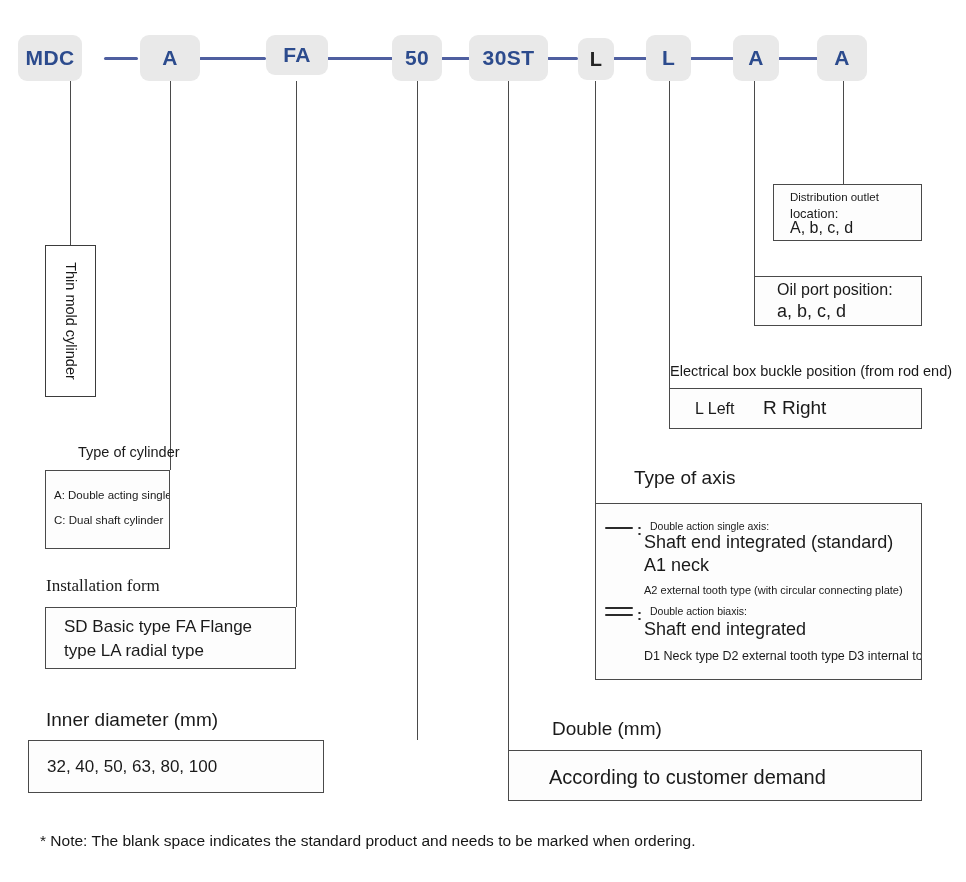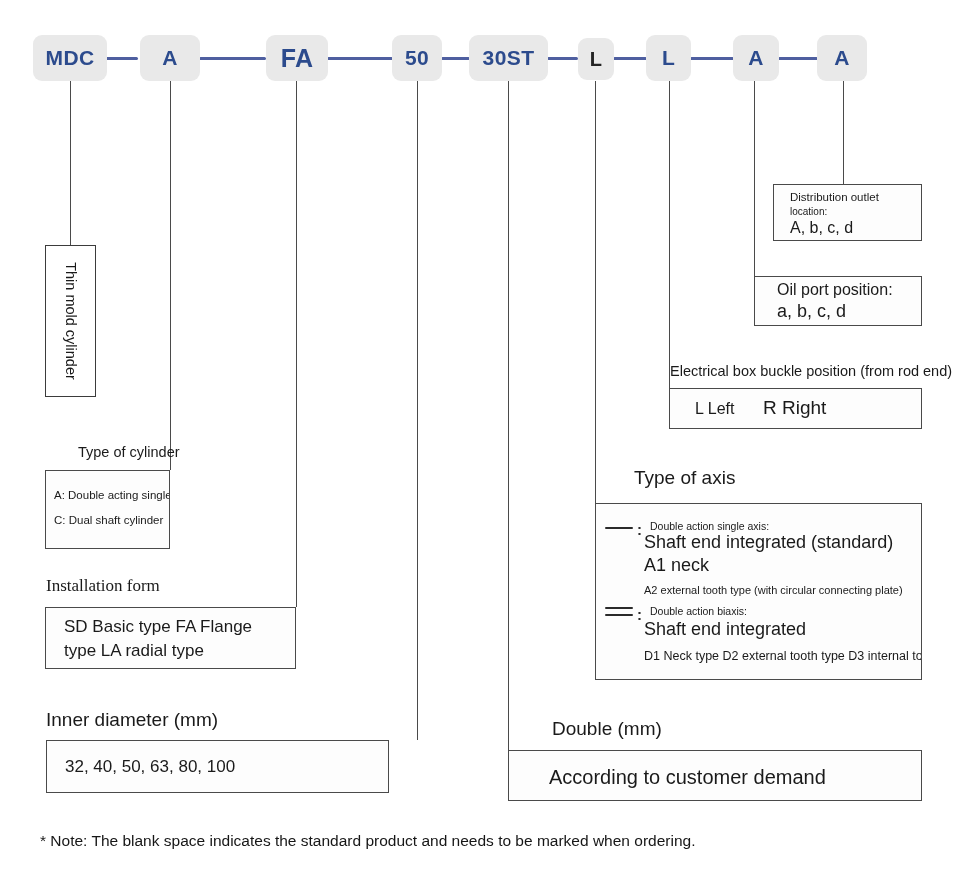--- a/index.html
+++ b/index.html
@@ -82,29 +82,29 @@
 
   <div class="hlink" style="left:104px;top:57px;width:34px;"></div>
   <div class="hlink" style="left:199px;top:57px;width:67px;"></div>
   <div class="hlink" style="left:327px;top:57px;width:66px;"></div>
   <div class="hlink" style="left:441px;top:57px;width:29px;"></div>
   <div class="hlink" style="left:547px;top:57px;width:31px;"></div>
   <div class="hlink" style="left:613px;top:57px;width:34px;"></div>
   <div class="hlink" style="left:690px;top:57px;width:44px;"></div>
   <div class="hlink" style="left:778px;top:57px;width:40px;"></div>
 
-  <div class="pill" style="left:33px;top:35px;width:74px;height:46px;font-size:21px;">
+  <div class="pill" style="left:18px;top:35px;width:64px;height:46px;font-size:21px;">
     <span>MDC</span>
   </div>
 
   <div class="pill" style="left:140px;top:35px;width:60px;height:46px;font-size:21px;">
     <span>A</span>
   </div>
 
-  <div class="pill" style="left:266px;top:35px;width:62px;height:46px;font-size:25px;">
+  <div class="pill" style="left:266px;top:35px;width:62px;height:40px;font-size:21px;">
     <span>FA</span>
   </div>
 
   <div class="pill" style="left:392px;top:35px;width:50px;height:46px;font-size:21px;justify-content:center;">
     <span>50</span>
   </div>
 
   <div class="pill" style="left:469px;top:35px;width:79px;height:46px;font-size:21px;">
     <span>30ST</span>
   </div>
@@ -153,21 +153,21 @@
     <div class="t-sm" style="position:absolute;left:8px;top:41px;white-space:nowrap;">C: Dual shaft cylinder</div>
   </div>
 
   <div class="cap t-lg" style="left:46px;top:574px;font-family:Liberation Serif, serif;">Installation form</div>
   <div class="box" style="left:45px;top:607px;width:251px;height:62px;padding-left:34px;">
     <div class="t-lg" style="position:absolute;left:18px;top:7px;white-space:nowrap;">SD Basic type FA Flange</div>
     <div class="t-lg" style="position:absolute;left:18px;top:31px;white-space:nowrap;">type LA radial type</div>
   </div>
 
   <div class="cap t-xl" style="left:46px;top:707px;">Inner diameter (mm)</div>
-  <div class="box" style="left:46px;top:740px;width:343px;height:53px;">
+  <div class="box" style="left:28px;top:740px;width:296px;height:53px;">
     <div class="t-lg" style="position:absolute;left:18px;top:14px;white-space:nowrap;">32, 40, 50, 63, 80, 100</div>
   </div>
 
   <div class="cap t-xl" style="left:552px;top:716px;">Double (mm)</div>
   <div class="box" style="left:508px;top:750px;width:414px;height:51px;">
     <div class="t-xl" style="position:absolute;left:40px;top:12px;white-space:nowrap;font-size:20px;">According to customer demand</div>
   </div>
 
   <div class="cap" style="left:634px;top:467px;font-size:19px;">Type of axis</div>
   <div class="box" style="left:595px;top:503px;width:327px;height:177px;">
@@ -197,19 +197,19 @@
     <div class="nowrapline" style="position:absolute;left:93px;top:8px;font-size:19px;">R Right</div>
   </div>
 
   <div class="box" style="left:754px;top:276px;width:168px;height:50px;">
     <div class="nowrapline" style="position:absolute;left:22px;top:4px;font-size:16px;">Oil port position:</div>
     <div class="nowrapline" style="position:absolute;left:22px;top:24px;font-size:18px;">a, b, c, d</div>
   </div>
 
   <div class="box" style="left:773px;top:184px;width:149px;height:57px;">
     <div class="nowrapline" style="position:absolute;left:16px;top:6px;font-size:11.5px;">Distribution outlet</div>
-    <div class="nowrapline" style="position:absolute;left:16px;top:21px;font-size:10px;">location:</div>
+    <div class="nowrapline" style="position:absolute;left:16px;top:21px;font-size:13px;">location:</div>
     <div class="nowrapline" style="position:absolute;left:16px;top:34px;font-size:16px;">A, b, c, d</div>
   </div>
 
   <div class="footnote" style="left:40px;top:832px;">* Note: The blank space indicates the standard product and needs to be marked when ordering.</div>
 
 </div>
 
 </body></html>

